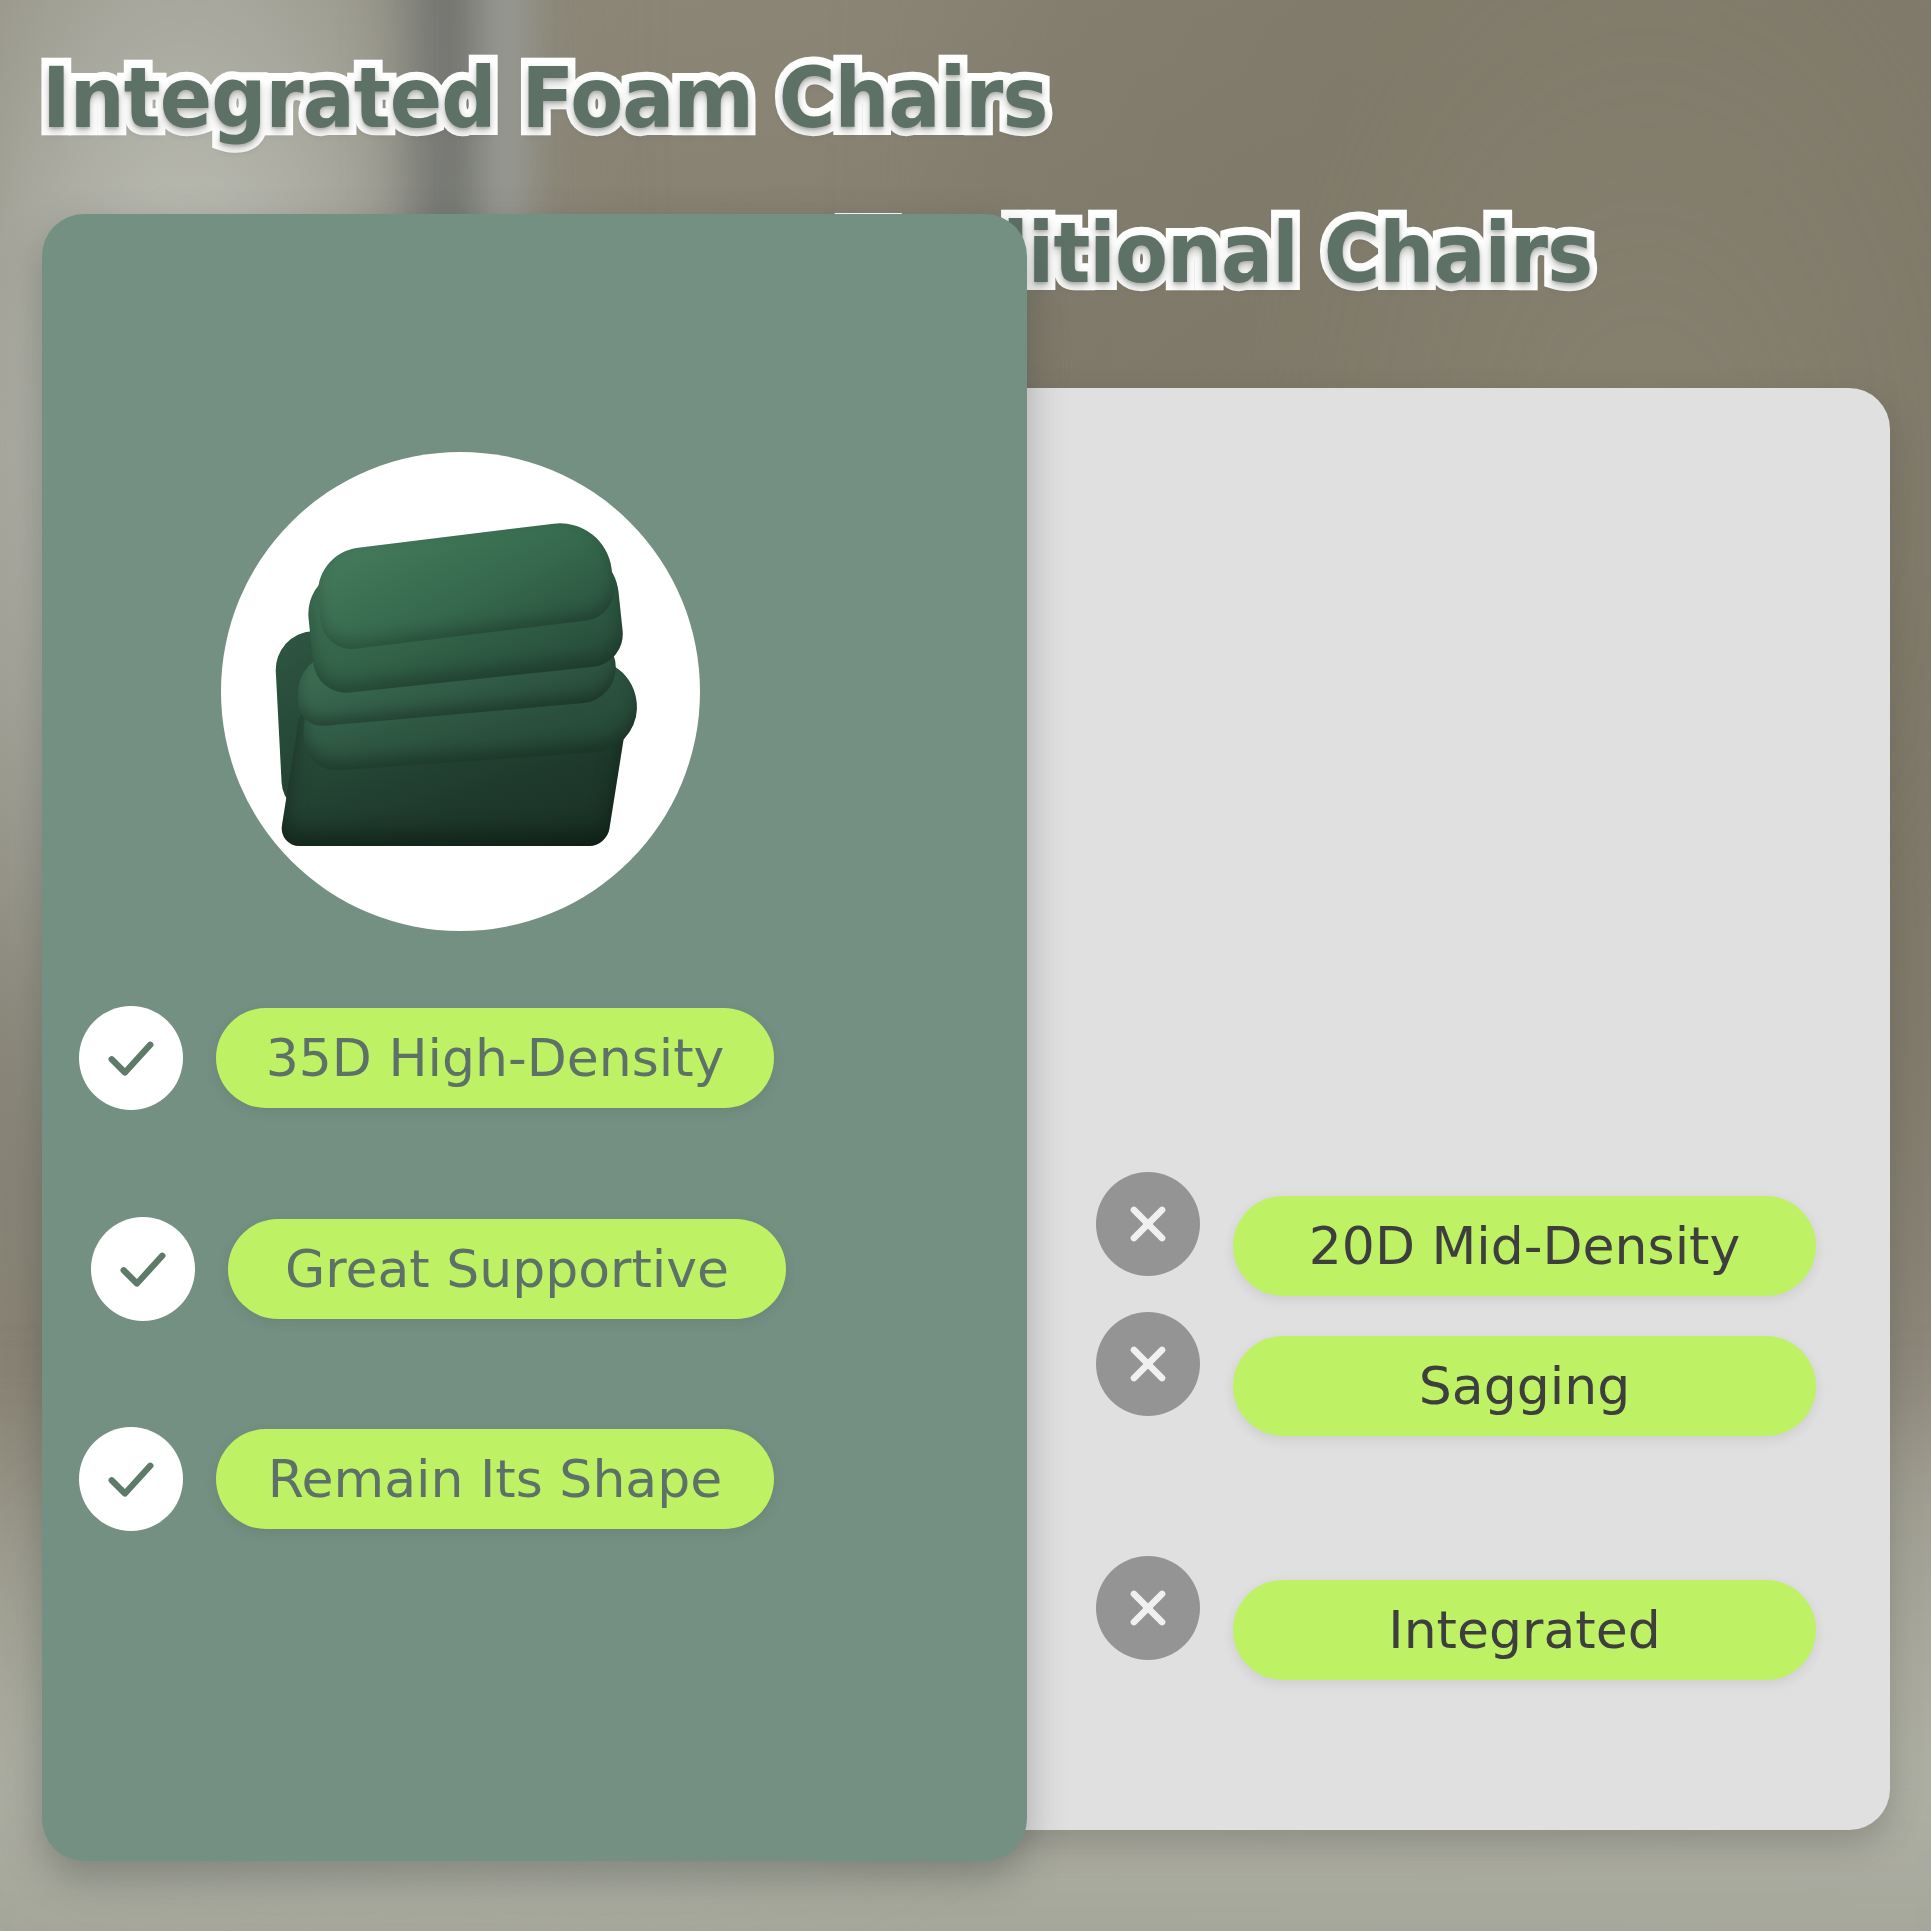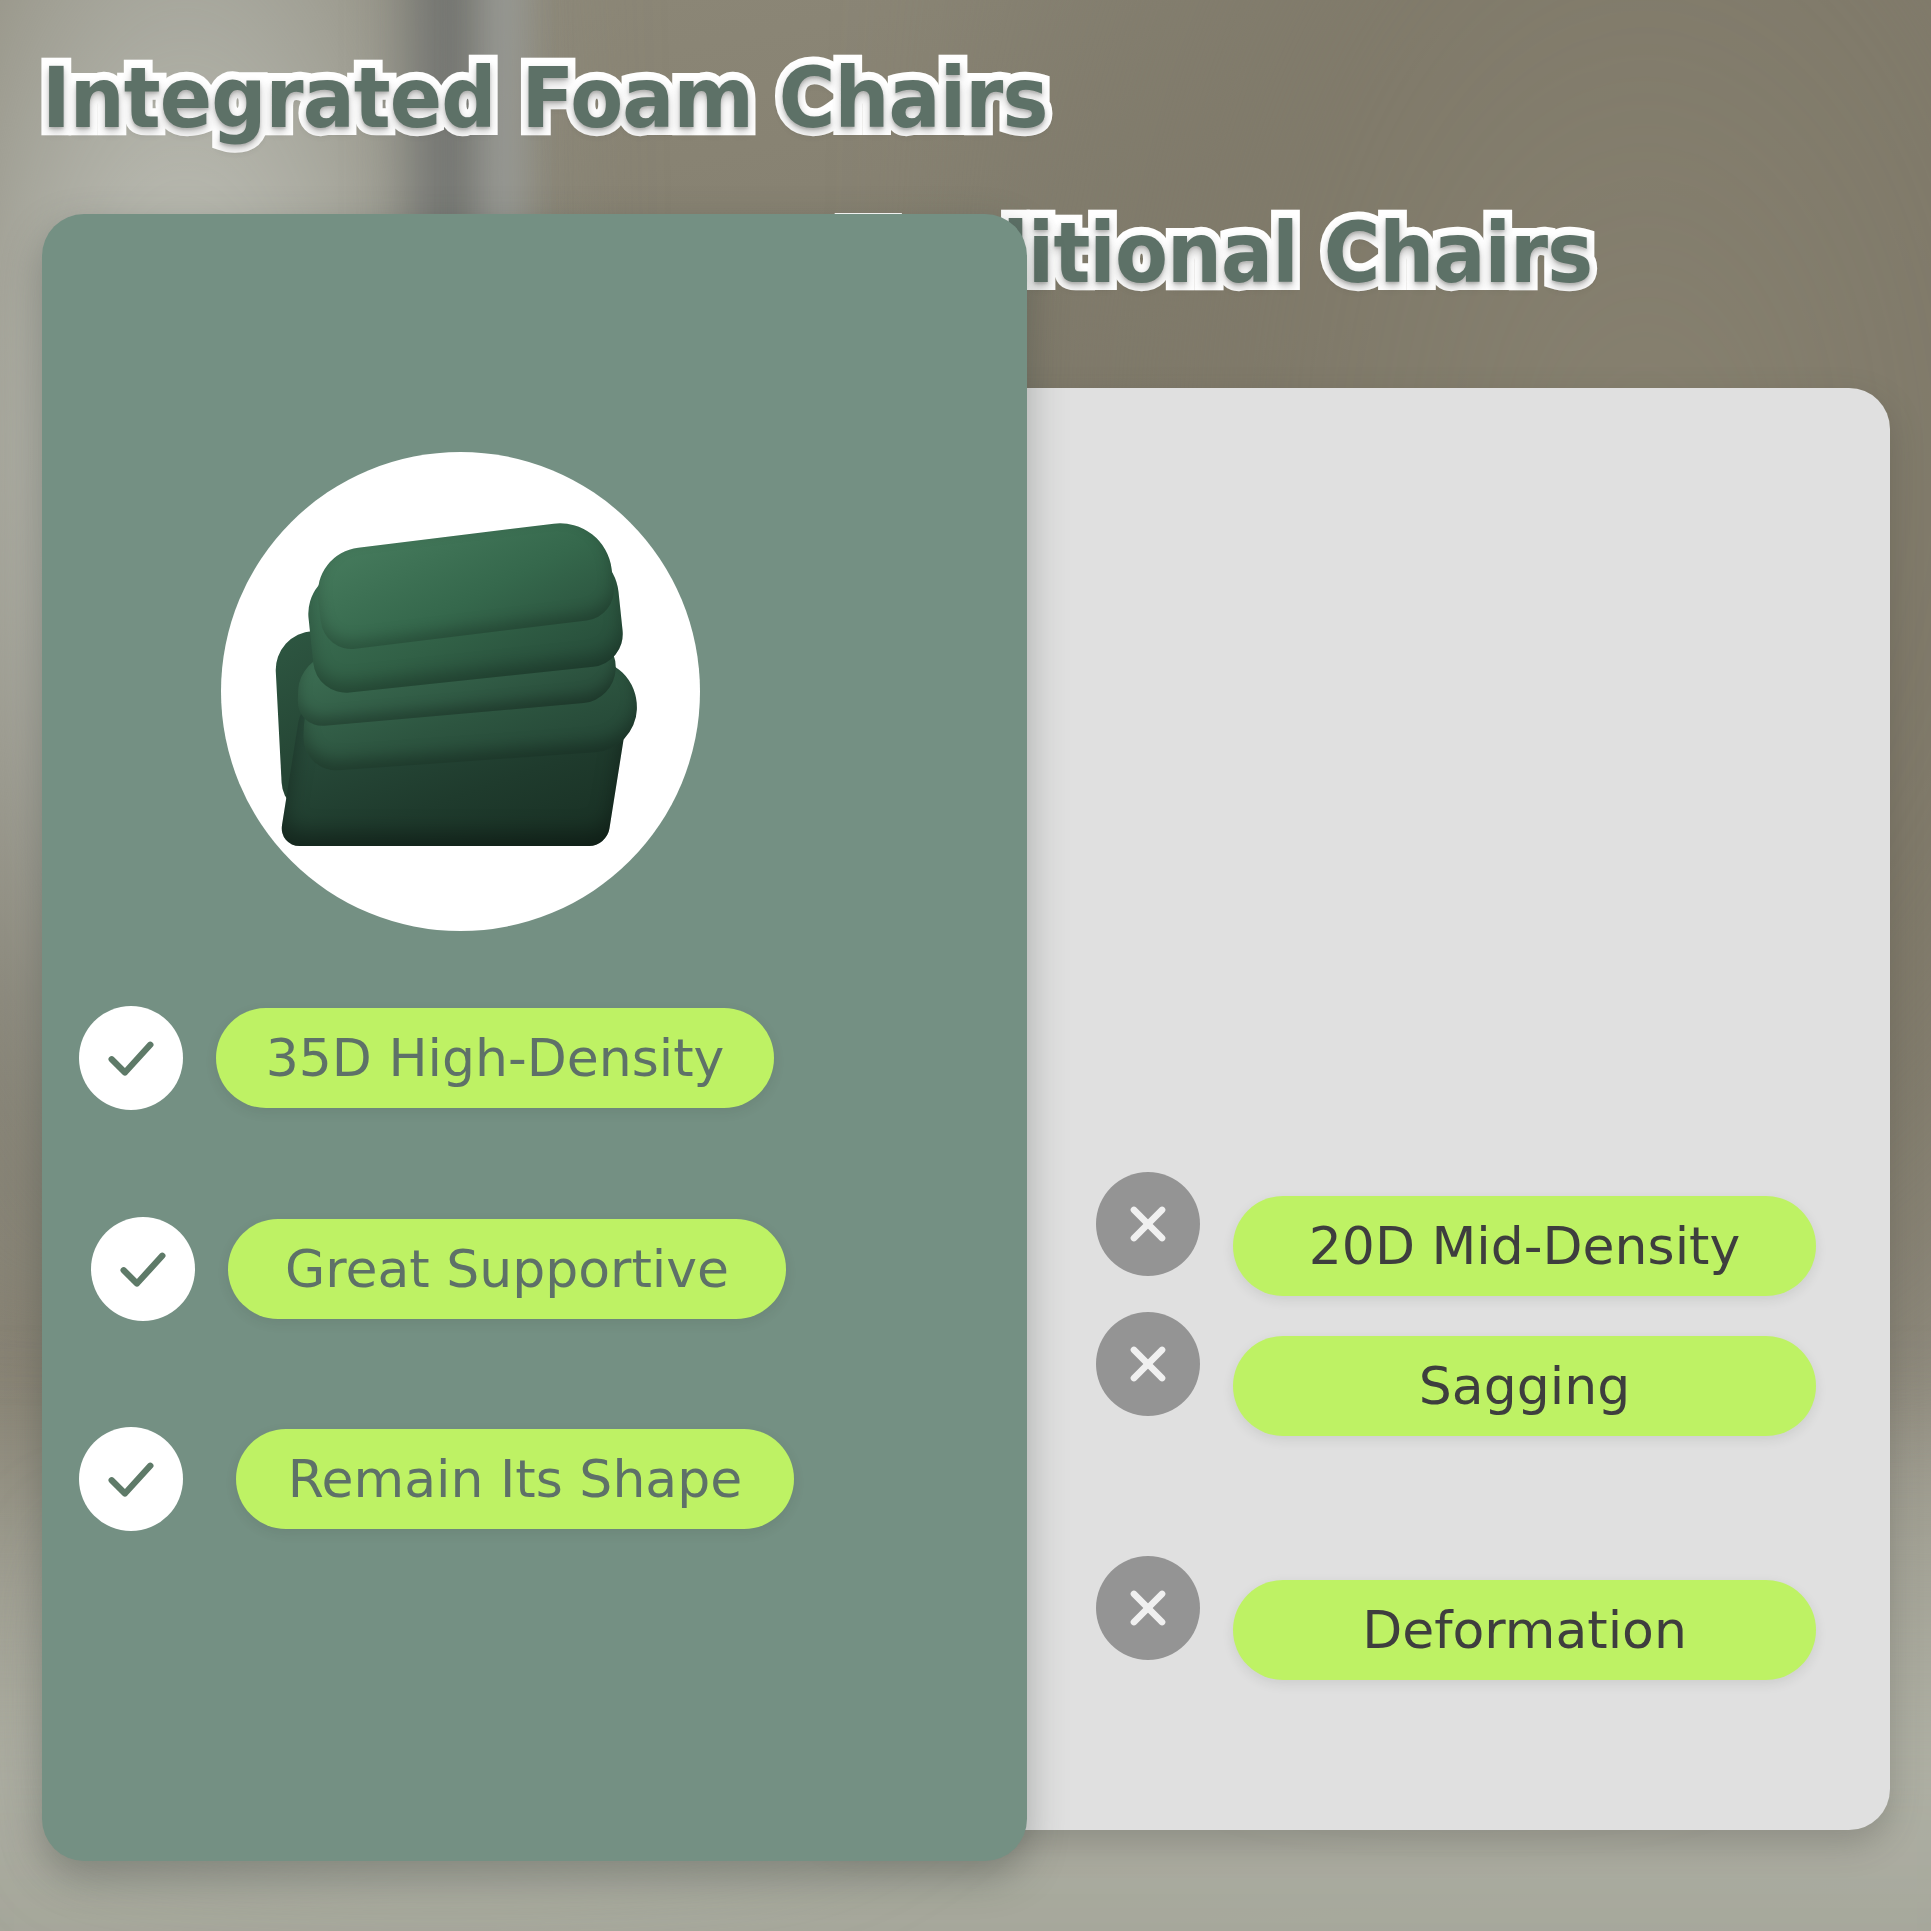--- a/index.html
+++ b/index.html
@@ -306,21 +306,21 @@
   .pill-right {
     width: 583px;
     margin-left: 33px;
     color: #3e3e3e;
     margin-top: 44px;
   }
 
   
   #row-l1 { left: 79px; top: 1006px; }
   #row-l2 { left: 91px; top: 1217px; }
-  #row-l3 { left: 79px; top: 1427px; gap: 20px; }
+  #row-l3 { left: 79px; top: 1427px; }
   
   #row-r1 { left: 1096px; top: 1152px; }
   #row-r2 { left: 1096px; top: 1292px; }
   #row-r3 { left: 1096px; top: 1536px; }
 
   .icon-svg { display: block; }
 </style>
 </head>
 <body>
 
@@ -405,17 +405,17 @@
     <div class="pill pill-right">Sagging</div>
   </div>
 
   <div class="feature-row" id="row-r3">
     <div class="badge-icon badge-cross">
       <svg class="icon-svg" width="52" height="52" viewBox="0 0 24 24" fill="none" stroke="#f0f0f0" stroke-width="3" stroke-linecap="round">
         <line x1="5.5" y1="5.5" x2="18.5" y2="18.5"></line>
         <line x1="18.5" y1="5.5" x2="5.5" y2="18.5"></line>
       </svg>
     </div>
-    <div class="pill pill-right">Deformation</div>
+    <div class="pill pill-right">Integrated</div>
   </div>
 
 </div>
 
 
 </body></html>

